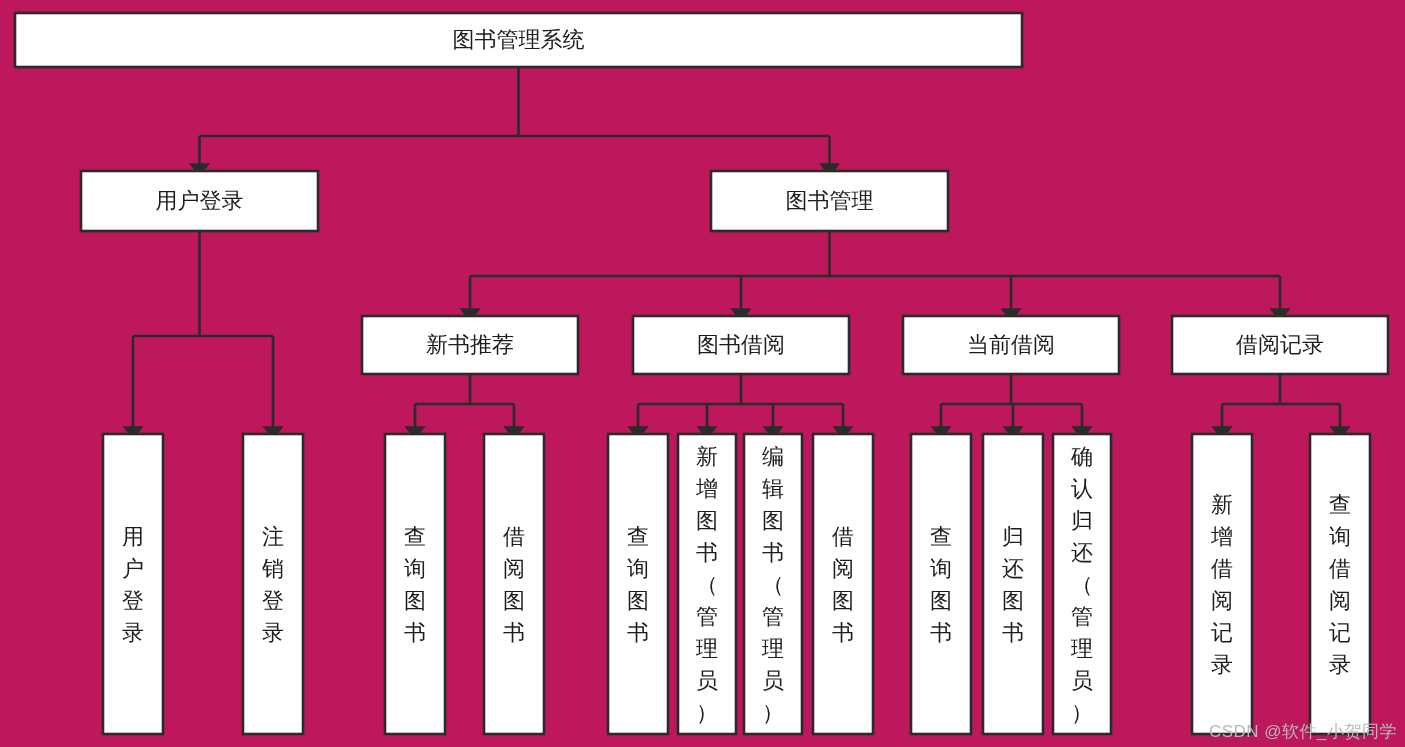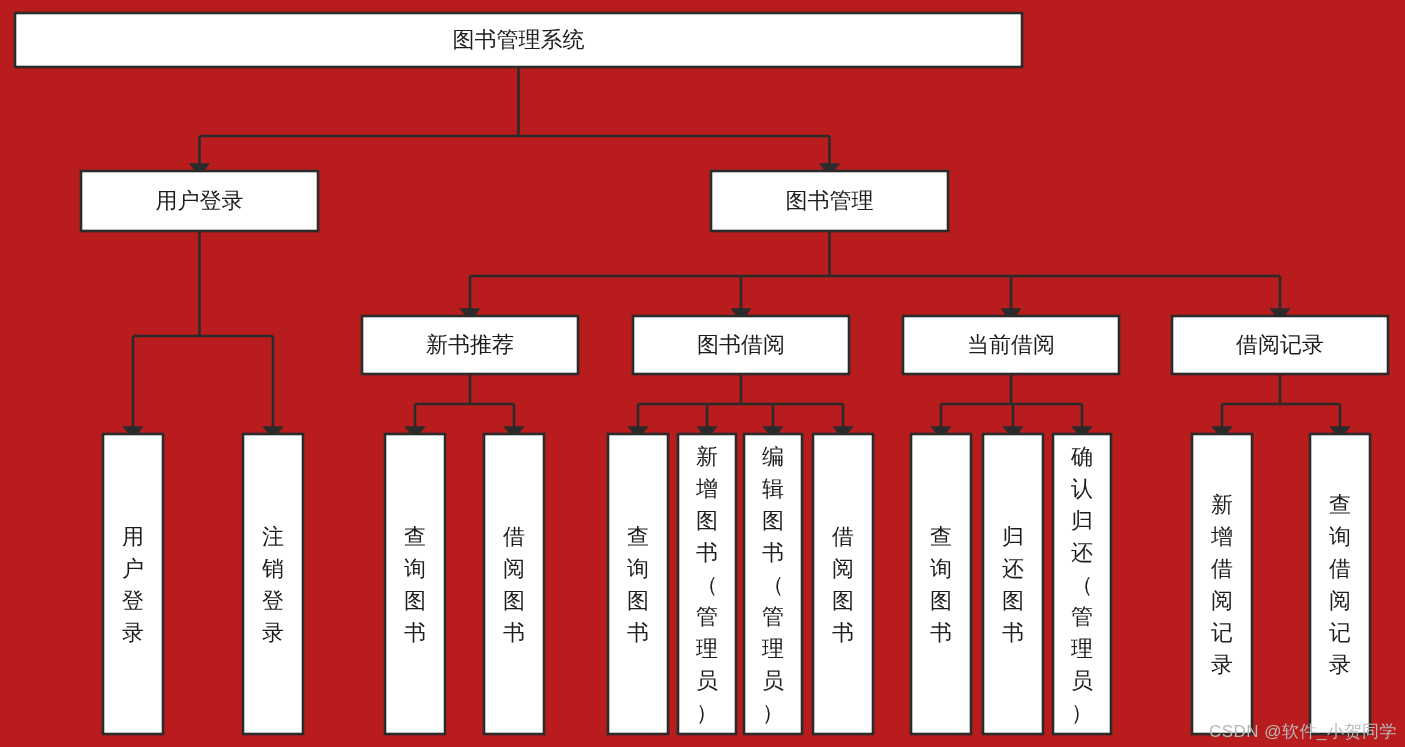--- a/index.html
+++ b/index.html
@@ -10,21 +10,21 @@
   body {
     width: 1405px;
     height: 747px;
     font-family: "Liberation Sans", "DejaVu Sans", sans-serif;
     overflow: hidden;
   }
   #diagram-root {
     position: relative;
     width: 1405px;
     height: 747px;
-    background: #b91c1c;
+    background: #be185d;
   }
   svg#flow {
     position: absolute;
     left: 0;
     top: 0;
     width: 1405px;
     height: 747px;
   }
   .node-rect {
     fill: #ffffff;

